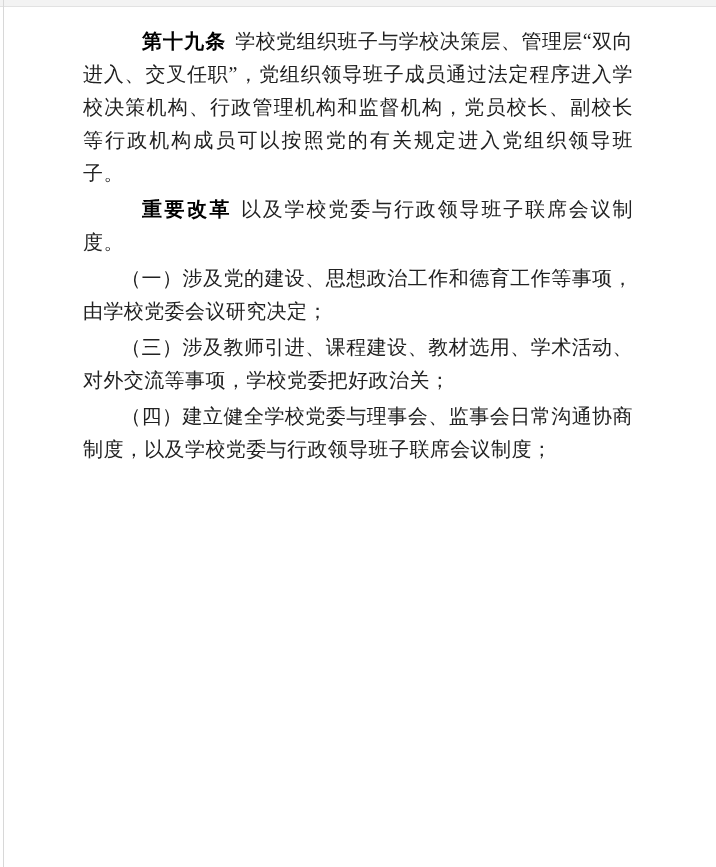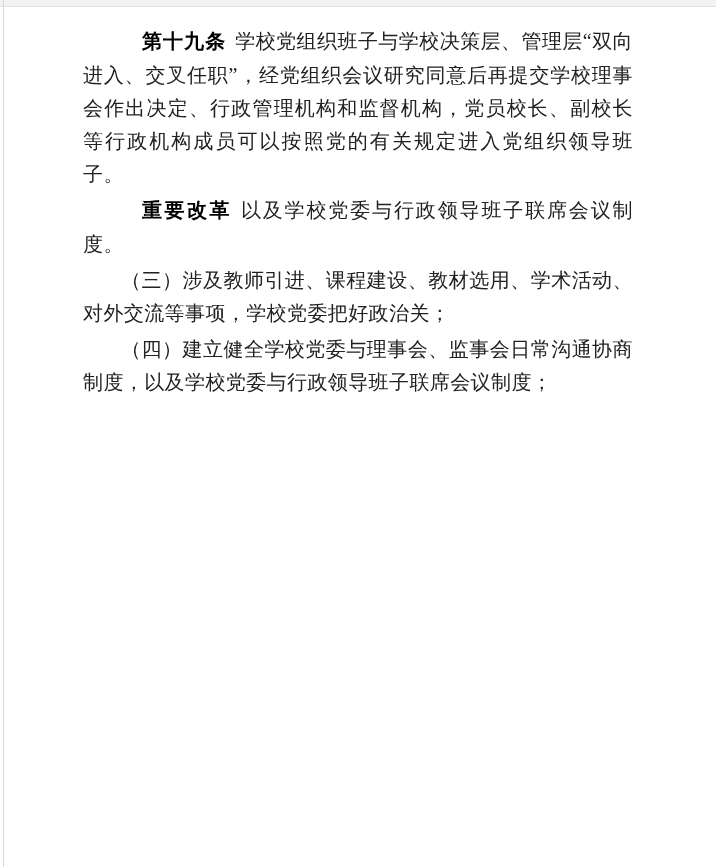--- a/index.html
+++ b/index.html
@@ -55,35 +55,35 @@
     color: var(--text-color, #212121);
     text-align: justify;
   }
   .para.article { text-indent: 59px; }
   .para.clause  { text-indent: 38px; }
   .para .lead {
     font-weight: bold;
     color: var(--lead-color, #000000);
     margin-right: 9px;
     letter-spacing: 1px;
-    font-family: Liberation Mono, monospace;
   }
 </style>
 </head>
 <body>
 
 <div class="viewer">
   <div class="top-strip"></div>
   <div class="left-line"></div>
   <div class="page">
     <div class="text-block" id="paragraphs">
-  <p class="para article"><b class="lead">第十九条</b><span class="body">学校党组织班子与学校决策层、管理层“双向进入、交叉任职”，经党组织会议研究同意后再提交学校理事会作出决定、行政管理机构和监督机构，党员校长、副校长等行政机构成员可以按照党的有关规定进入党组织领导班子。</span></p>
+  <p class="para article"><b class="lead">第十九条</b><span class="body">学校党组织班子与学校决策层、管理层“双向进入、交叉任职”，党组织领导班子成员通过法定程序进入学校决策机构、行政管理机构和监督机构，党员校长、副校长等行政机构成员可以按照党的有关规定进入党组织领导班子。</span></p>
 
   <p class="para article"><b class="lead">重要改革</b><span class="body">以及学校党委与行政领导班子联席会议制度。</span></p>
 
+  <p class="para clause"><span class="body">（一）涉及党的建设、思想政治工作和德育工作等事项，由学校党委会议研究决定；</span></p>
 
 
   <p class="para clause"><span class="body">（三）涉及教师引进、课程建设、教材选用、学术活动、对外交流等事项，学校党委把好政治关；</span></p>
 
   <p class="para clause"><span class="body">（四）建立健全学校党委与理事会、监事会日常沟通协商制度，以及学校党委与行政领导班子联席会议制度；</span></p>
 
 
 </div>
   </div>
 </div>

